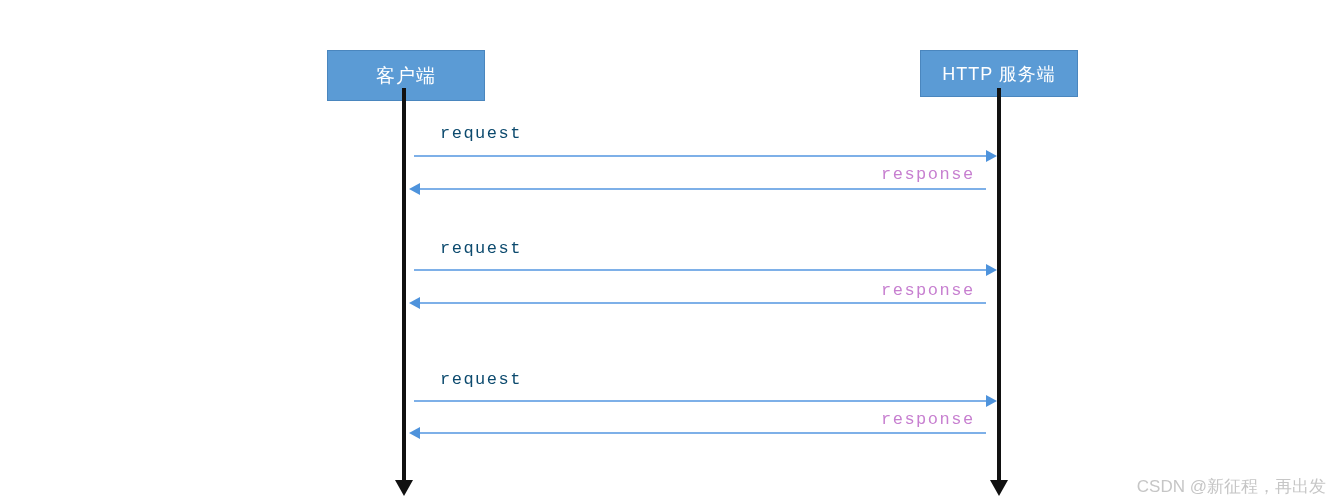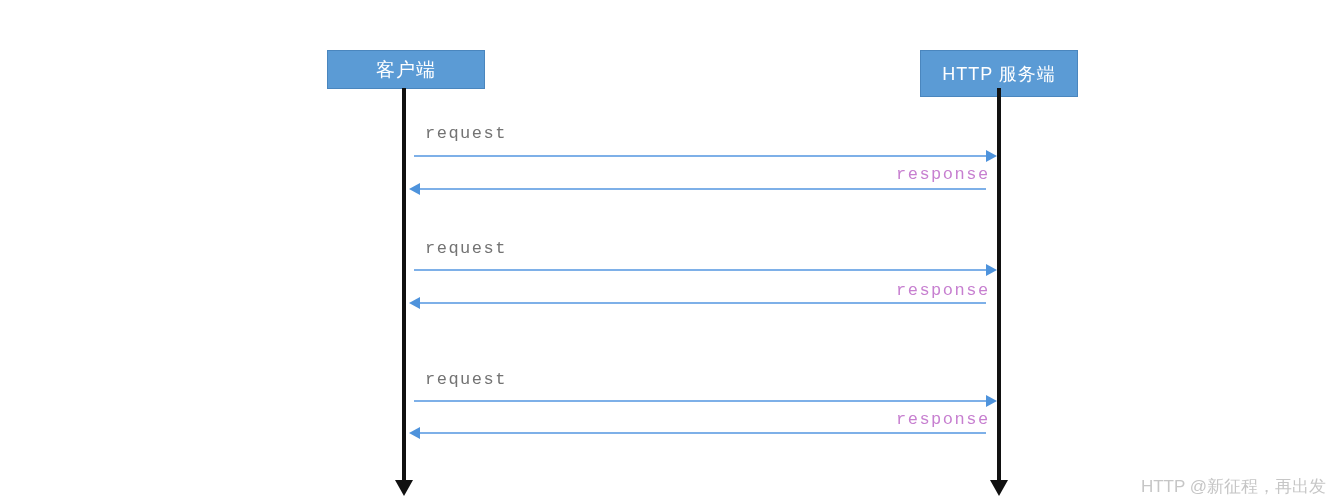--- a/index.html
+++ b/index.html
@@ -34,21 +34,21 @@
     justify-content: center;
     color: #ffffff;
     font-size: 19px;
     letter-spacing: 1px;
     white-space: nowrap;
   }
   #participant-client {
     left: 327px;
     top: 50px;
     width: 158px;
-    height: 39px;
+    height: 51px;
     justify-content: center;
   }
   #participant-server {
     left: 920px;
     top: 50px;
     width: 158px;
     height: 47px;
     font-size: 18px;
   }
 
@@ -100,27 +100,26 @@
   }
 
   .message-label {
     position: absolute;
     font-family: "Liberation Mono", "DejaVu Sans Mono", monospace;
     font-size: 17px;
     letter-spacing: 1.5px;
     white-space: nowrap;
   }
   .message-label.request {
-    color: #737373;
-    left: 425px;
+    color: #0c4a6e;
+    left: 440px;
   }
   .message-label.response {
     color: #C77FD0;
     left: 881px;
-    margin-left: 15px;
   }
 
   
   #watermark {
     position: absolute;
     right: 12px;
     bottom: 6px;
     color: #C6C6C6;
     font-size: 17px;
     white-space: nowrap;
@@ -162,15 +161,15 @@
   <div class="message-arrow left" style="top:297px"></div>
 
   <div class="message-label request" style="top:370px">request</div>
   <div class="message-line" style="top:400px"></div>
   <div class="message-arrow right" style="top:395px"></div>
 
   <div class="message-label response" style="top:410px">response</div>
   <div class="message-line" style="top:432px"></div>
   <div class="message-arrow left" style="top:427px"></div>
 
-  <div id="watermark">HTTP @新征程，再出发</div>
+  <div id="watermark">CSDN @新征程，再出发</div>
 
 </div>
 
 </body></html>

